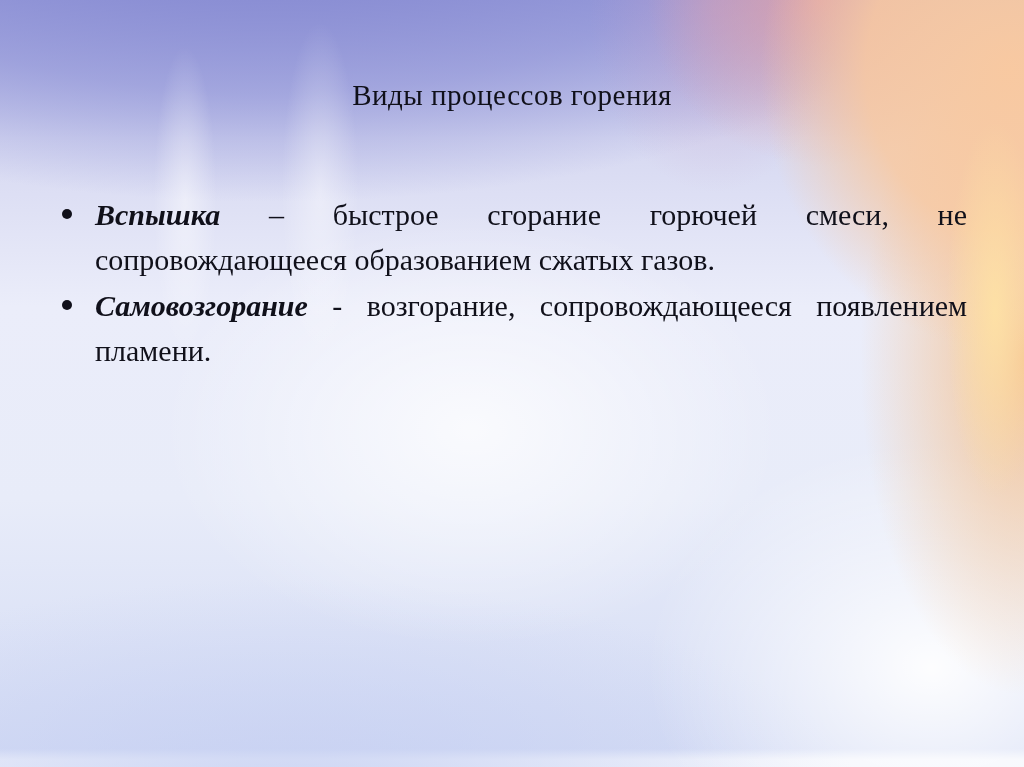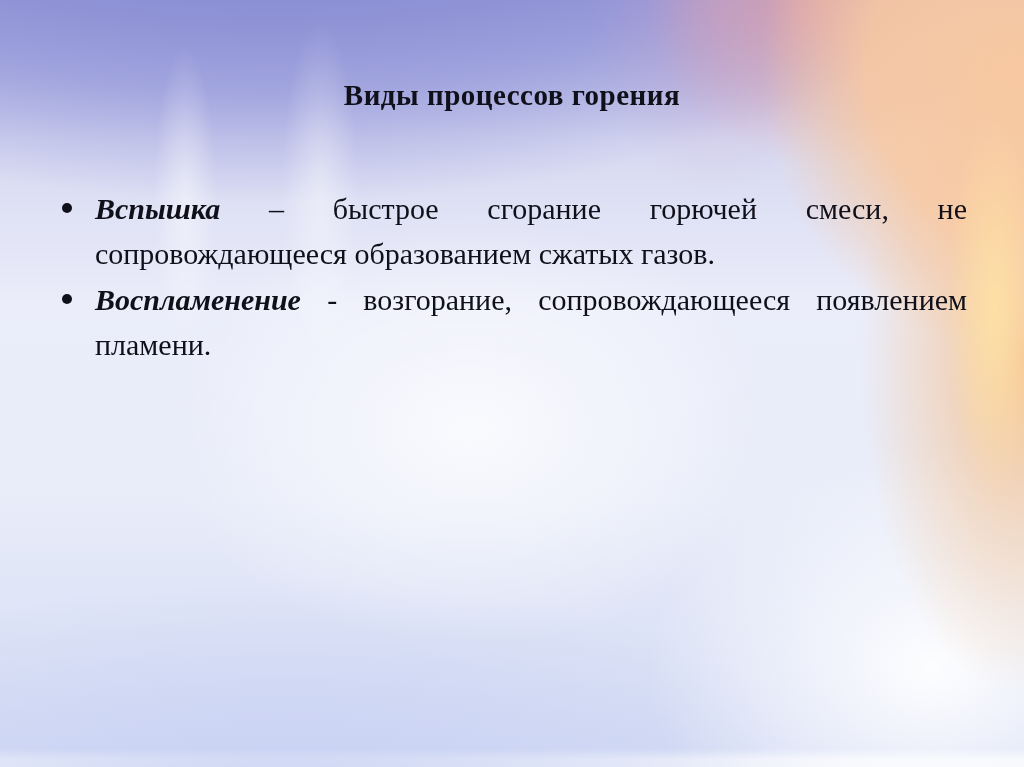--- a/index.html
+++ b/index.html
@@ -42,26 +42,26 @@
       linear-gradient(180deg, #a5a9de 0%, #d6d8f1 18%, #ebedfa 40%, #e8ecf9 65%, #d2daf4 100%);
   }
   .title {
     position: absolute;
     top: 78px;
     left: 0;
     width: 100%;
     text-align: center;
     font-size: 29px;
     line-height: 34px;
-    font-weight: bold;
+    font-weight: normal;
     letter-spacing: 0.5px;
   }
   .content {
     position: absolute;
-    top: 186px;
+    top: 192px;
     left: 95px;
     width: 872px;
   }
   .bullet-item {
     position: relative;
     font-size: 30px;
     line-height: 45px;
     text-align: justify;
     text-align-last: left;
     margin: 0 0 1px 0;
@@ -92,20 +92,20 @@
     <div class="bullet-item">
       <span class="dot"></span>
       <span class="term">Вспышка</span>
       <span class="sep">–</span>
       <span class="def">быстрое сгорание горючей смеси, не сопровождающееся образованием сжатых газов.</span>
     </div>
 
 
     <div class="bullet-item">
       <span class="dot"></span>
-      <span class="term">Воспламенение</span>
+      <span class="term">Самовозгорание</span>
       <span class="sep">-</span>
       <span class="def">возгорание, сопровождающееся появлением пламени.</span>
     </div>
 
 
   </div>
 </div>
 
 </body></html>

